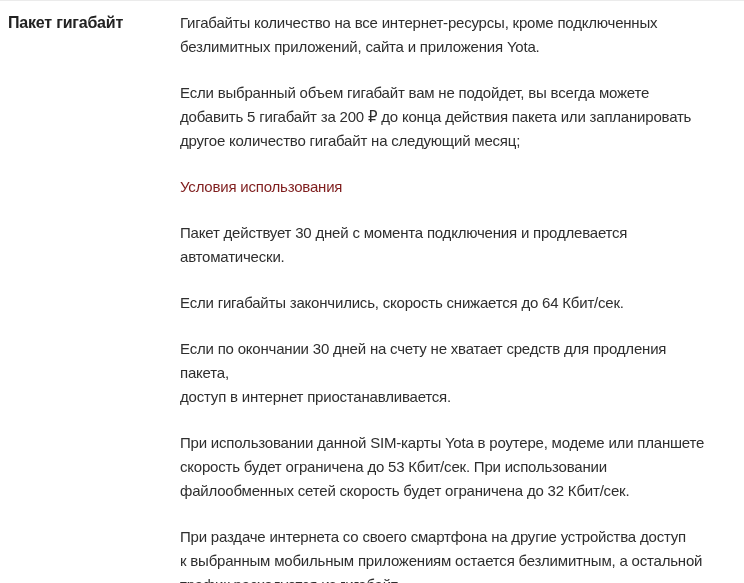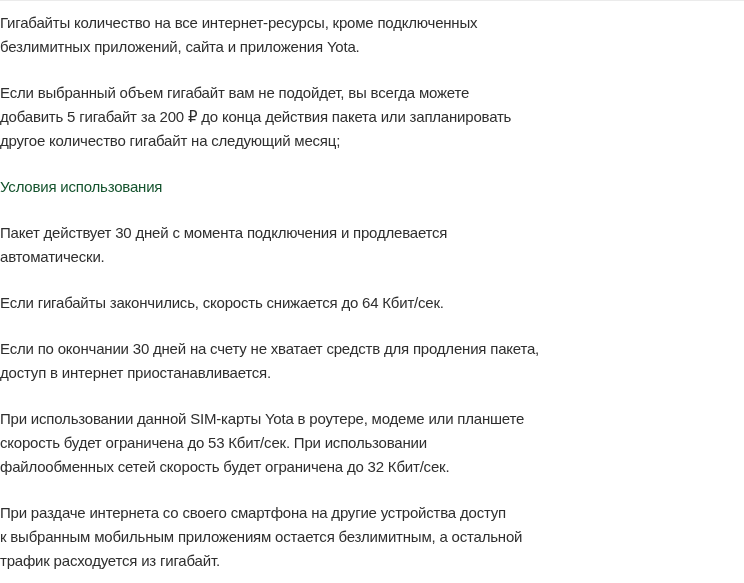--- a/index.html
+++ b/index.html
@@ -39,30 +39,33 @@
   }
   .content-col p {
     font-size: 15px;
     line-height: 24px;
     color: #2e2e2e;
     letter-spacing: -0.2px;
     white-space: pre-line;
     margin: 0 0 22px 0;
   }
   .content-col p.subheading {
-    color: #14532d;
+    color: #7f1d1d;
     margin-bottom: 22px;
   }
 </style>
 </head>
 <body>
 
 <div class="page">
   <div class="faq-row">
 
+    <div class="label-col">
+      <div class="row-label">Пакет гигабайт</div>
+    </div>
 
     <div class="content-col">
       <p>Гигабайты количество на все интернет-ресурсы, кроме подключенных
 безлимитных приложений, сайта и приложения Yota.</p>
 
       <p>Если выбранный объем гигабайт вам не подойдет, вы всегда можете
 добавить 5 гигабайт за 200 ₽ до конца действия пакета или запланировать
 другое количество гигабайт на следующий месяц;</p>
 
       <p class="subheading">Условия использования</p>

